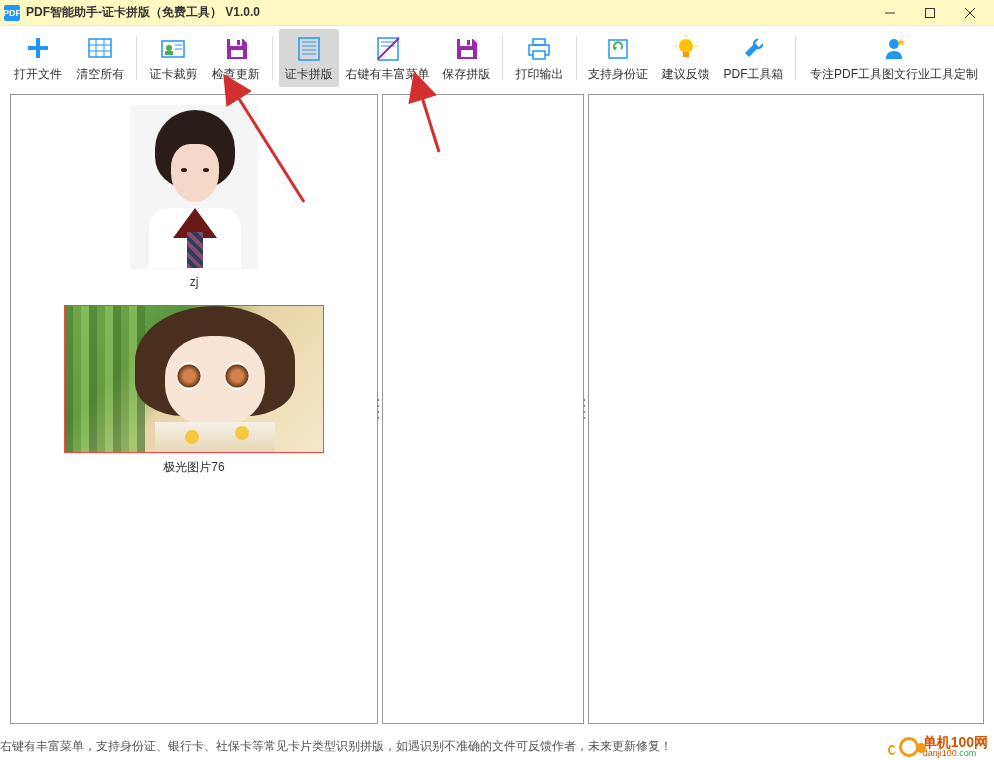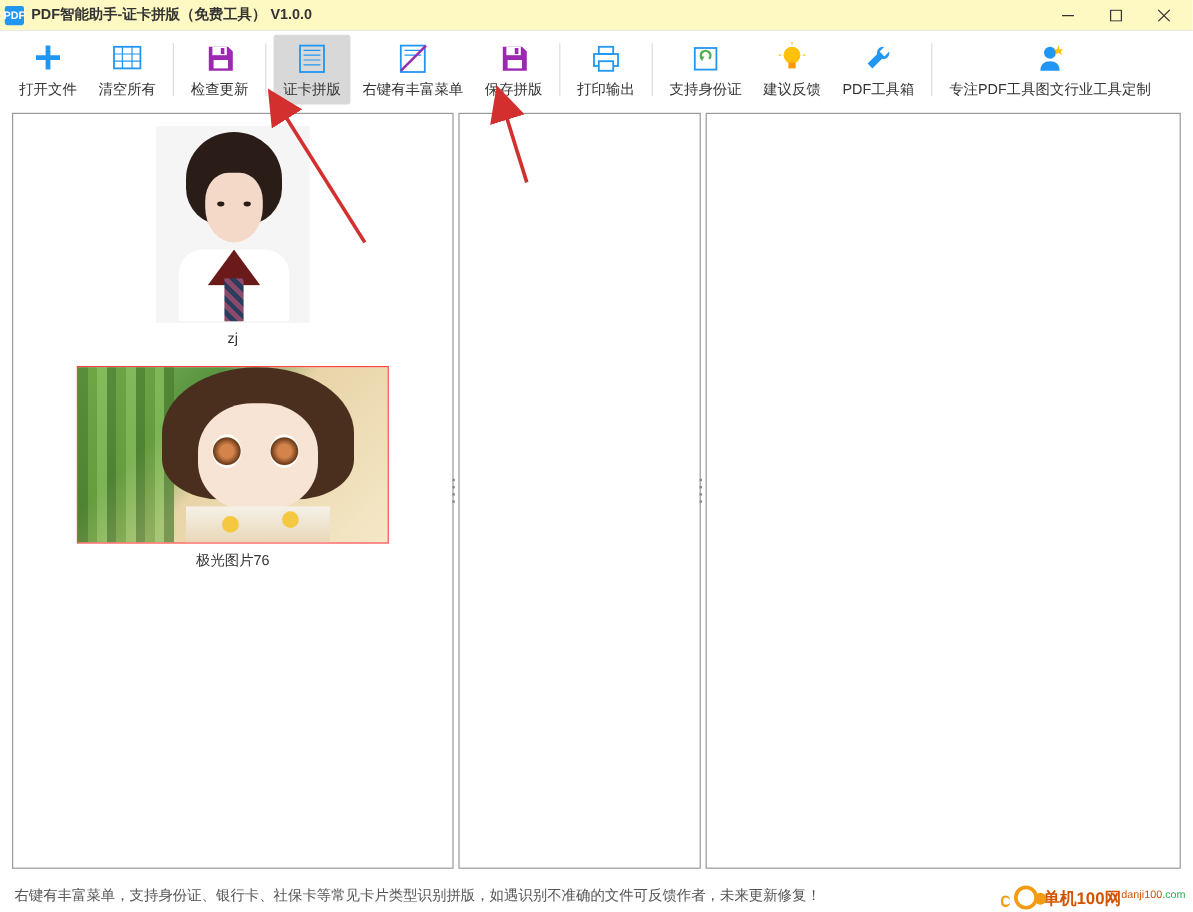--- a/index.html
+++ b/index.html
@@ -44,30 +44,30 @@
     .anime { width: 260px; height: 148px; background: linear-gradient(135deg, #7ab85c 0%, #5a9440 30%, #e8d4a8 50%, #f5e8c8 100%); position: relative; overflow: hidden; }
     .anime .bamboo { position: absolute; left: 0; top: 0; width: 80px; height: 100%; background: repeating-linear-gradient(90deg, #4a7c2e 0 8px, #6aa03e 8px 16px, #8ac05e 16px 24px); opacity: 0.7; }
     .anime .hair2 { position: absolute; top: 0; left: 70px; width: 160px; height: 110px; background: #4a2e1e; border-radius: 50% 50% 30% 30%; }
     .anime .face2 { position: absolute; top: 30px; left: 100px; width: 100px; height: 90px; background: #f8e4d4; border-radius: 45%; }
     .anime .eye2 { position: absolute; width: 24px; height: 28px; background: radial-gradient(circle, #d4844a 30%, #6b3a1a 60%, #fff 65%); border-radius: 50%; top: 56px; }
     .anime .eye2.l { left: 112px; } .anime .eye2.r { left: 160px; }
     .anime .dress { position: absolute; bottom: 0; left: 90px; width: 120px; height: 30px; background: linear-gradient(180deg, #f5f0e8, #e8d8b8); }
     .anime .flower { position: absolute; width: 14px; height: 14px; background: #f5c842; border-radius: 50%; }
     .anime .flower.f1 { bottom: 8px; left: 120px; } .anime .flower.f2 { bottom: 12px; left: 170px; }
     
-    .statusbar { position: absolute; bottom: 0; left: 0; right: 0; height: 28px; padding: 0 12px; display: flex; align-items: center; color: #555; font-size: 12px; background: #fff; }
+    .statusbar { position: absolute; bottom: 0; left: 0; right: 0; height: 28px; padding: 0 0; display: flex; align-items: center; color: #555; font-size: 12px; background: #fff; }
     
     .arrow { position: absolute; pointer-events: none; }
     .arrow svg { overflow: visible; }
     
     .watermark { position: absolute; right: 6px; bottom: 2px; display: flex; align-items: center; gap: 4px; }
     .watermark .logo-circle { width: 20px; height: 20px; border: 3px solid #f39c12; border-radius: 50%; position: relative; }
     .watermark .logo-circle::after { content: ''; position: absolute; right: -10px; top: 3px; width: 10px; height: 10px; background: #f39c12; border-radius: 50%; }
     .watermark .logo-circle::before { content: ''; position: absolute; left: -14px; top: 5px; width: 6px; height: 6px; border: 2px solid #f39c12; border-radius: 50%; border-right: none; }
-    .watermark-text { display: flex; flex-direction: row; line-height: 1; }
+    .watermark-text { display: flex; flex-direction: column; line-height: 1; }
     .watermark-text .cn { color: #d35400; font-size: 14px; font-weight: bold; }
     .watermark-text .en { color: #d35400; font-size: 9px; }
     .watermark-text .en .com { color: #27ae60; }
   </style>
 </head>
 <body>
 
 <div class="titlebar">
   <div class="titlebar-icon">PDF</div>
   <div class="titlebar-text">PDF智能助手-证卡拼版（免费工具） V1.0.0</div>
@@ -107,20 +107,32 @@
           <rect x="2" y="4" width="22" height="18" fill="none" stroke="#2196f3" stroke-width="1.5"></rect>
           <line x1="2" y1="10" x2="24" y2="10" stroke="#2196f3"></line>
           <line x1="2" y1="16" x2="24" y2="16" stroke="#2196f3"></line>
           <line x1="9" y1="4" x2="9" y2="22" stroke="#2196f3"></line>
           <line x1="17" y1="4" x2="17" y2="22" stroke="#2196f3"></line>
         </svg>
     </div>
     <div class="label">清空所有</div>
   </div>
   <div class="tool-sep"></div>
+  <div class="tool-btn">
+    <div class="icon">
+      <svg width="26" height="26">
+          <rect x="2" y="6" width="22" height="16" fill="none" stroke="#2196f3" stroke-width="1.5"></rect>
+          <circle cx="9" cy="13" r="3" fill="#4caf50"></circle>
+          <rect x="5" y="16" width="8" height="4" fill="#4caf50"></rect>
+          <line x1="15" y1="10" x2="22" y2="10" stroke="#2196f3"></line>
+          <line x1="15" y1="14" x2="22" y2="14" stroke="#2196f3"></line>
+        </svg>
+    </div>
+    <div class="label">证卡裁剪</div>
+  </div>
   <div class="tool-btn">
     <div class="icon">
       <svg width="26" height="26">
           <path d="M4 4 L20 4 L24 8 L24 24 L4 24 Z" fill="#9c27b0"></path>
           <rect x="7" y="4" width="12" height="7" fill="#fff"></rect>
           <rect x="8" y="15" width="12" height="7" fill="#fff"></rect>
           <rect x="14" y="5" width="3" height="5" fill="#9c27b0"></rect>
         </svg>
     </div>
     <div class="label">检查更新</div>

